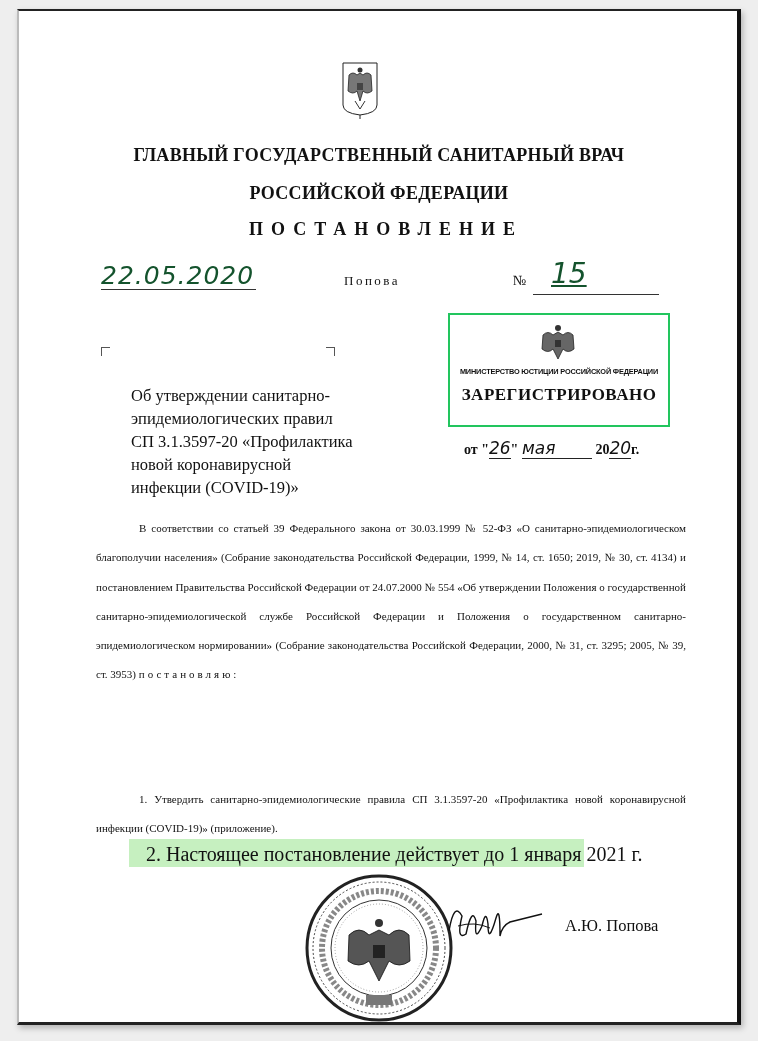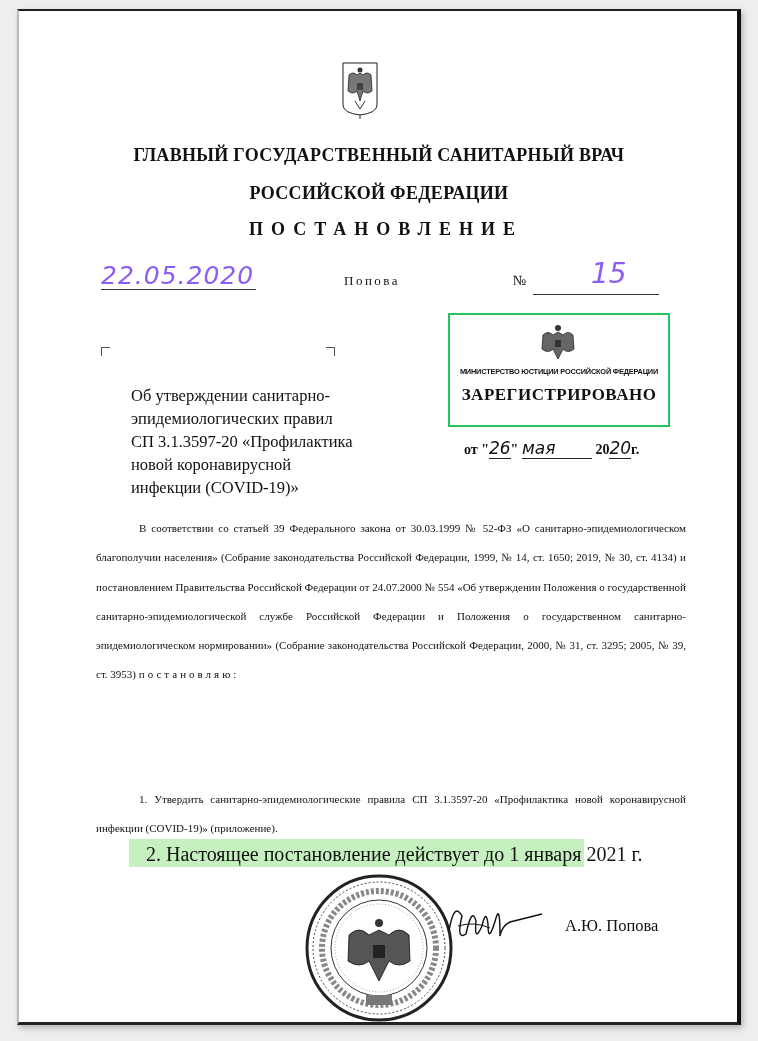--- a/index.html
+++ b/index.html
@@ -31,32 +31,32 @@
     left: 0; width: 720px; text-align: center;
     font-weight: bold; font-size: 18px; letter-spacing: 0.3px;
   }
   .title {
     left: 0; width: 720px; text-align: center;
     font-weight: bold; font-size: 18px; letter-spacing: 8px; margin-left: 7px;
   }
   .handwritten {
     font-family: "DejaVu Sans", sans-serif;
     font-style: italic; font-weight: 300;
-    color: #8b5cf6;
+    color: #14532d;
   }
   .date-hw {
     left: 82px; top: 252px; font-size: 25px; letter-spacing: 1px;
     border-bottom: 1px solid #333; padding: 0 2px 0 0; line-height: 26px;
   }
   .city {
     left: 325px; top: 262px; font-size: 13px; letter-spacing: 2.5px;
   }
   .num-sign { left: 494px; top: 262px; font-size: 14px; }
   .num-line { left: 514px; top: 283px; width: 126px; border-bottom: 1px solid #333; }
-  .num-hw { left: 572px; top: 246px; font-size: 28px; }
+  .num-hw { left: 532px; top: 246px; font-size: 28px; text-decoration: underline; }
   .bracket-l {
     left: 82px; top: 336px; width: 8px; height: 8px;
     border-left: 1px solid #555; border-top: 1px solid #555;
   }
   .bracket-r {
     left: 307px; top: 336px; width: 8px; height: 8px;
     border-right: 1px solid #555; border-top: 1px solid #555;
   }
   .subject {
     left: 112px; top: 373px; width: 230px;

